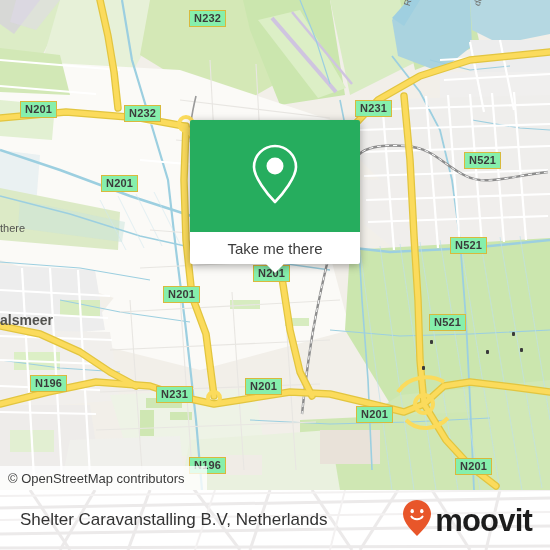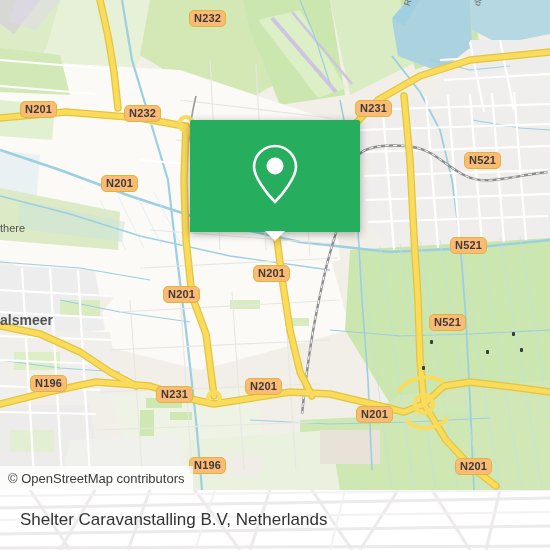--- a/index.html
+++ b/index.html
@@ -16,23 +16,23 @@
   #map {
     position:absolute; left:0; top:0; width:550px; height:490px;
     background:#f2efe9;
     overflow:hidden;
   }
   .mlayer { position:absolute; left:0; top:0; width:550px; height:490px; }
 
   
   .shield {
     position:absolute;
-    background:#fdba74;
+    background:#86efac;
     border:1px solid #d8b93c;
-    border-radius:5px;
+    border-radius:0;
     color:#3b3b3b;
     font-size:11px;
     font-weight:bold;
     font-family:"Liberation Sans", sans-serif;
     padding:1px 4px 2px 4px;
     line-height:12px;
     letter-spacing:0.2px;
     white-space:nowrap;
   }
   .placelabel {
@@ -48,21 +48,21 @@
     font-size:9px;
     white-space:nowrap;
     transform:rotate(-72deg);
     transform-origin:left top;
   }
   .poi { position:absolute; width:3px; height:4px; background:#3a3a3a; border-radius:1px; }
 
   
   #attrib {
     position:absolute; left:0; top:466px;
-    height:24px; padding:0 8px 0 8px;
+    height:24px; padding:0 22px 0 8px;
     display:flex; align-items:center;
     background:rgba(255,255,255,0.78);
     color:#3a3a3a;
     font-size:13px;
     z-index:40;
   }
 
   
   #card {
     position:absolute; left:190px; top:120px;
@@ -347,20 +347,23 @@
 
   <div id="card">
     <div id="card-top">
       <span>
         <svg width="52" height="64" viewBox="0 0 52 64" fill="none">
           <path d="M26 4 C14.4 4 5 13.4 5 25 C5 35 18 52 26 60 C34 52 47 35 47 25 C47 13.4 37.6 4 26 4 Z" stroke="#ffffff" stroke-width="2.6" fill="none" stroke-linejoin="round"></path>
           <circle cx="26" cy="24" r="8.5" fill="#ffffff"></circle>
         </svg>
       </span>
     </div>
+    <div id="card-btn">
+      <span>Take me there</span>
+    </div>
     <div id="card-tail"></div>
   </div>
 
   <div id="footer">
     <svg id="footer-wm" viewBox="0 0 550 60" preserveAspectRatio="none">
       <rect x="0" y="0" width="550" height="60" fill="#ffffff"></rect>
       <g stroke="#eceaea" fill="none" stroke-width="3">
         <path d="M30,0 L70,60"></path>
         <path d="M95,0 L60,60"></path>
         <path d="M150,0 L128,60"></path>
@@ -377,15 +380,26 @@
       <g stroke="#f3f1f1" fill="none" stroke-width="2">
         <path d="M0,6 L550,0"></path>
         <path d="M0,30 L550,22"></path>
         <path d="M215,0 L195,60"></path>
         <path d="M345,0 L330,60"></path>
       </g>
     </svg>
 
     <div id="footer-title">Shelter Caravanstalling B.V, Netherlands</div>
 
+    <div id="brand">
+      <span>
+        <svg width="30" height="38" viewBox="0 0 30 38">
+          <path d="M15 1 C7.3 1 1 7.3 1 15 C1 23.5 11 33 15 37 C19 33 29 23.5 29 15 C29 7.3 22.7 1 15 1 Z" fill="#e8562a"></path>
+          <ellipse cx="10.2" cy="12.2" rx="1.7" ry="2.1" fill="#ffffff"></ellipse>
+          <ellipse cx="19.8" cy="12.2" rx="1.7" ry="2.1" fill="#ffffff"></ellipse>
+          <path d="M9.4 17.6 C11.6 21.2 18.4 21.2 20.6 17.6" stroke="#ffffff" stroke-width="1.9" fill="none" stroke-linecap="round"></path>
+        </svg>
+      </span>
+      <span id="brand-word">moovit</span>
+    </div>
   </div>
 
 </div>
 
 </body></html>

